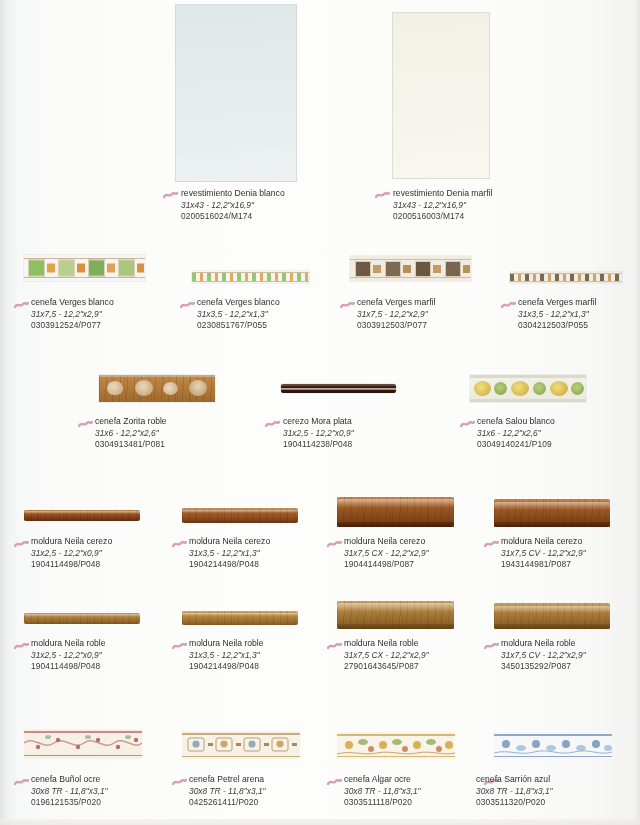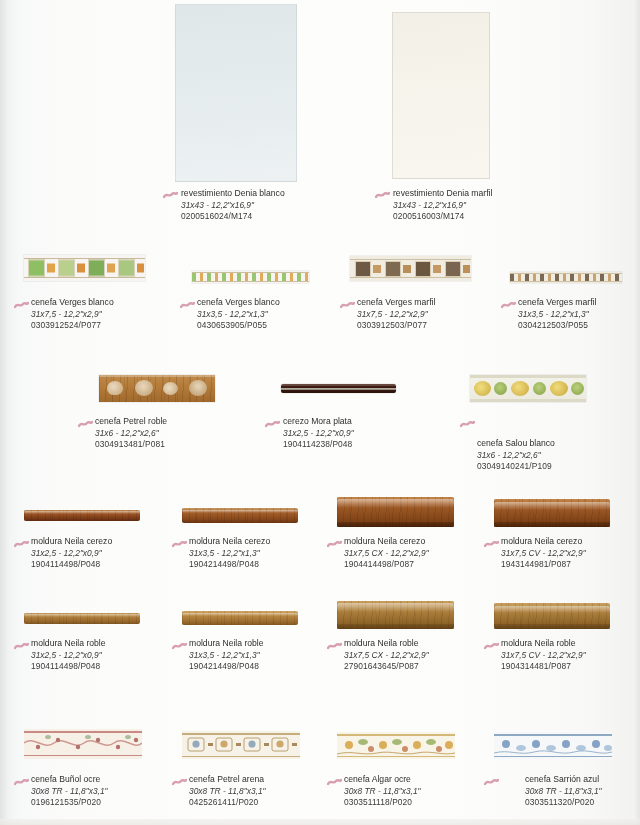--- a/index.html
+++ b/index.html
@@ -231,21 +231,21 @@
     </div>
   </div>
   <div class="bullet" style="left:180px; top:301px;">
     <svg width="15" height="8" viewBox="0 0 15 8">
         <path d="M1,6 C3,1 6,7 9,3 C11,1 13,4 14,2" stroke="#d79fb1" stroke-width="2.4" fill="none" stroke-linecap="round"></path>
       </svg>
   </div>
   <div class="caption" style="left:197px; top:297px;">
     <span class="line name">cenefa Verges blanco</span>
     <span class="line dims">31x3,5 - 12,2"x1,3"</span>
-    <span class="line code">0430653905/P055</span>
+    <span class="line code">0230851767/P055</span>
   </div>
 
   <div class="strip verges-marfil" style="left:350px; top:256px; width:121px; height:25px;">
     <div class="strip-inner">
       <div style="position:absolute;left:0;right:0;top:3px;height:1px;background:#cbbfa4;"></div>
       <div style="position:absolute;left:0;right:0;bottom:3px;height:1px;background:#cbbfa4;"></div>
       <div class="vb-sq" style="left:5px;width:14px;height:14px;background:#6e5a44;border:1px solid #d8cdb4;"></div>
       <div class="vb-sq" style="left:23px;width:8px;height:8px;background:#c59a63;"></div>
       <div class="vb-sq" style="left:35px;width:14px;height:14px;background:#7d6a50;border:1px solid #d8cdb4;"></div>
       <div class="vb-sq" style="left:53px;width:8px;height:8px;background:#b98f58;"></div>
@@ -293,21 +293,21 @@
       <div style="position:absolute;left:90px;top:5px;width:18px;height:16px;background:radial-gradient(circle at 50% 40%,#eee1c9,#b9986a);border-radius:50%;opacity:.9;"></div>
       <div style="position:absolute;left:0;right:0;top:0;height:2px;background:rgba(255,255,255,.28);"></div>
     </div>
   </div>
   <div class="bullet" style="left:78px; top:420px;">
     <svg width="15" height="8" viewBox="0 0 15 8">
         <path d="M1,6 C3,1 6,7 9,3 C11,1 13,4 14,2" stroke="#d79fb1" stroke-width="2.4" fill="none" stroke-linecap="round"></path>
       </svg>
   </div>
   <div class="caption" style="left:95px; top:416px;">
-    <span class="line name">cenefa Petrel roble</span>
+    <span class="line name">cenefa Zorita roble</span>
     <span class="line dims">31x6 - 12,2"x2,6"</span>
     <span class="line code">0304913481/P081</span>
   </div>
 
   <div class="strip mora" style="left:281px; top:384px; width:115px; height:9px; border-radius:2px;">
     <div class="strip-inner">
       <div class="mora-line"></div>
       <div style="position:absolute;left:0;right:0;top:0;height:2px;background:rgba(255,255,255,.18);"></div>
     </div>
   </div>
@@ -332,21 +332,21 @@
       <div style="position:absolute;left:63px;top:7px;width:13px;height:13px;background:radial-gradient(circle at 45% 40%,#bcd17c,#82a047);border-radius:50%;"></div>
       <div style="position:absolute;left:80px;top:6px;width:18px;height:15px;background:radial-gradient(circle at 40% 40%,#f0dd7c,#c8a43a);border-radius:50%;"></div>
       <div style="position:absolute;left:101px;top:7px;width:13px;height:13px;background:radial-gradient(circle at 45% 40%,#bcd17c,#82a047);border-radius:50%;"></div>
     </div>
   </div>
   <div class="bullet" style="left:460px; top:420px;">
     <svg width="15" height="8" viewBox="0 0 15 8">
         <path d="M1,6 C3,1 6,7 9,3 C11,1 13,4 14,2" stroke="#d79fb1" stroke-width="2.4" fill="none" stroke-linecap="round"></path>
       </svg>
   </div>
-  <div class="caption" style="left:477px; top:438px;">
+  <div class="caption" style="left:477px; top:416px;">
     <span class="line name">cenefa Salou blanco</span>
     <span class="line dims">31x6 - 12,2"x2,6"</span>
     <span class="line code">03049140241/P109</span>
   </div>
 
   <div class="mold m-cz-1" style="left:24px; top:510px; width:116px; height:11px;">
     <div class="wood-grain"></div>
       <div class="mold-gloss"></div>
   </div>
   <div class="bullet" style="left:14px; top:540px;">
@@ -459,21 +459,21 @@
     <div style="position:absolute;left:0;right:0;bottom:0;height:5px;background:linear-gradient(180deg,rgba(90,60,20,.28),rgba(70,45,12,.48));"></div>
   </div>
   <div class="bullet" style="left:484px; top:642px;">
     <svg width="15" height="8" viewBox="0 0 15 8">
         <path d="M1,6 C3,1 6,7 9,3 C11,1 13,4 14,2" stroke="#d79fb1" stroke-width="2.4" fill="none" stroke-linecap="round"></path>
       </svg>
   </div>
   <div class="caption" style="left:501px; top:638px;">
     <span class="line name">moldura Neila roble</span>
     <span class="line dims">31x7,5 CV - 12,2"x2,9"</span>
-    <span class="line code">1904314481/P087</span>
+    <span class="line code">3450135292/P087</span>
   </div>
 
   <div class="cenefa-bot" style="left:24px; top:729px; width:118px; height:30px; background:#f7f0e7;">
     <div class="strip-inner">
       <div style="position:absolute;left:0;right:0;top:2px;height:1.5px;background:#c98a86;"></div>
       <div style="position:absolute;left:0;right:0;bottom:3px;height:1.5px;background:#c98a86;"></div>
       <svg width="118" height="30" viewBox="0 0 118 30" style="position:absolute;inset:0;">
         <path d="M0,14 C10,6 20,22 30,14 C40,6 50,22 60,14 C70,6 80,22 90,14 C100,6 110,22 118,14" stroke="#cf9a92" stroke-width="1.6" fill="none"></path>
         <g fill="#b4726c">
           <circle cx="14" cy="18" r="2.2"></circle>
@@ -596,20 +596,20 @@
         </g>
         <path d="M0,21 C15,17 25,24 40,20 C55,16 65,24 80,20 C95,16 105,24 118,20" stroke="#9ab3cc" stroke-width="1" fill="none"></path>
       </svg>
     </div>
   </div>
   <div class="bullet" style="left:484px; top:778px;">
     <svg width="15" height="8" viewBox="0 0 15 8">
         <path d="M1,6 C3,1 6,7 9,3 C11,1 13,4 14,2" stroke="#d79fb1" stroke-width="2.4" fill="none" stroke-linecap="round"></path>
       </svg>
   </div>
-  <div class="caption" style="left:525px; top:774px;">
+  <div class="caption" style="left:476px; top:774px;">
     <span class="line name">cenefa Sarrión azul</span>
     <span class="line dims">30x8 TR - 11,8"x3,1"</span>
     <span class="line code">0303511320/P020</span>
   </div>
 
   <div class="footer-strip"></div>
 </div>
 
 </body></html>

